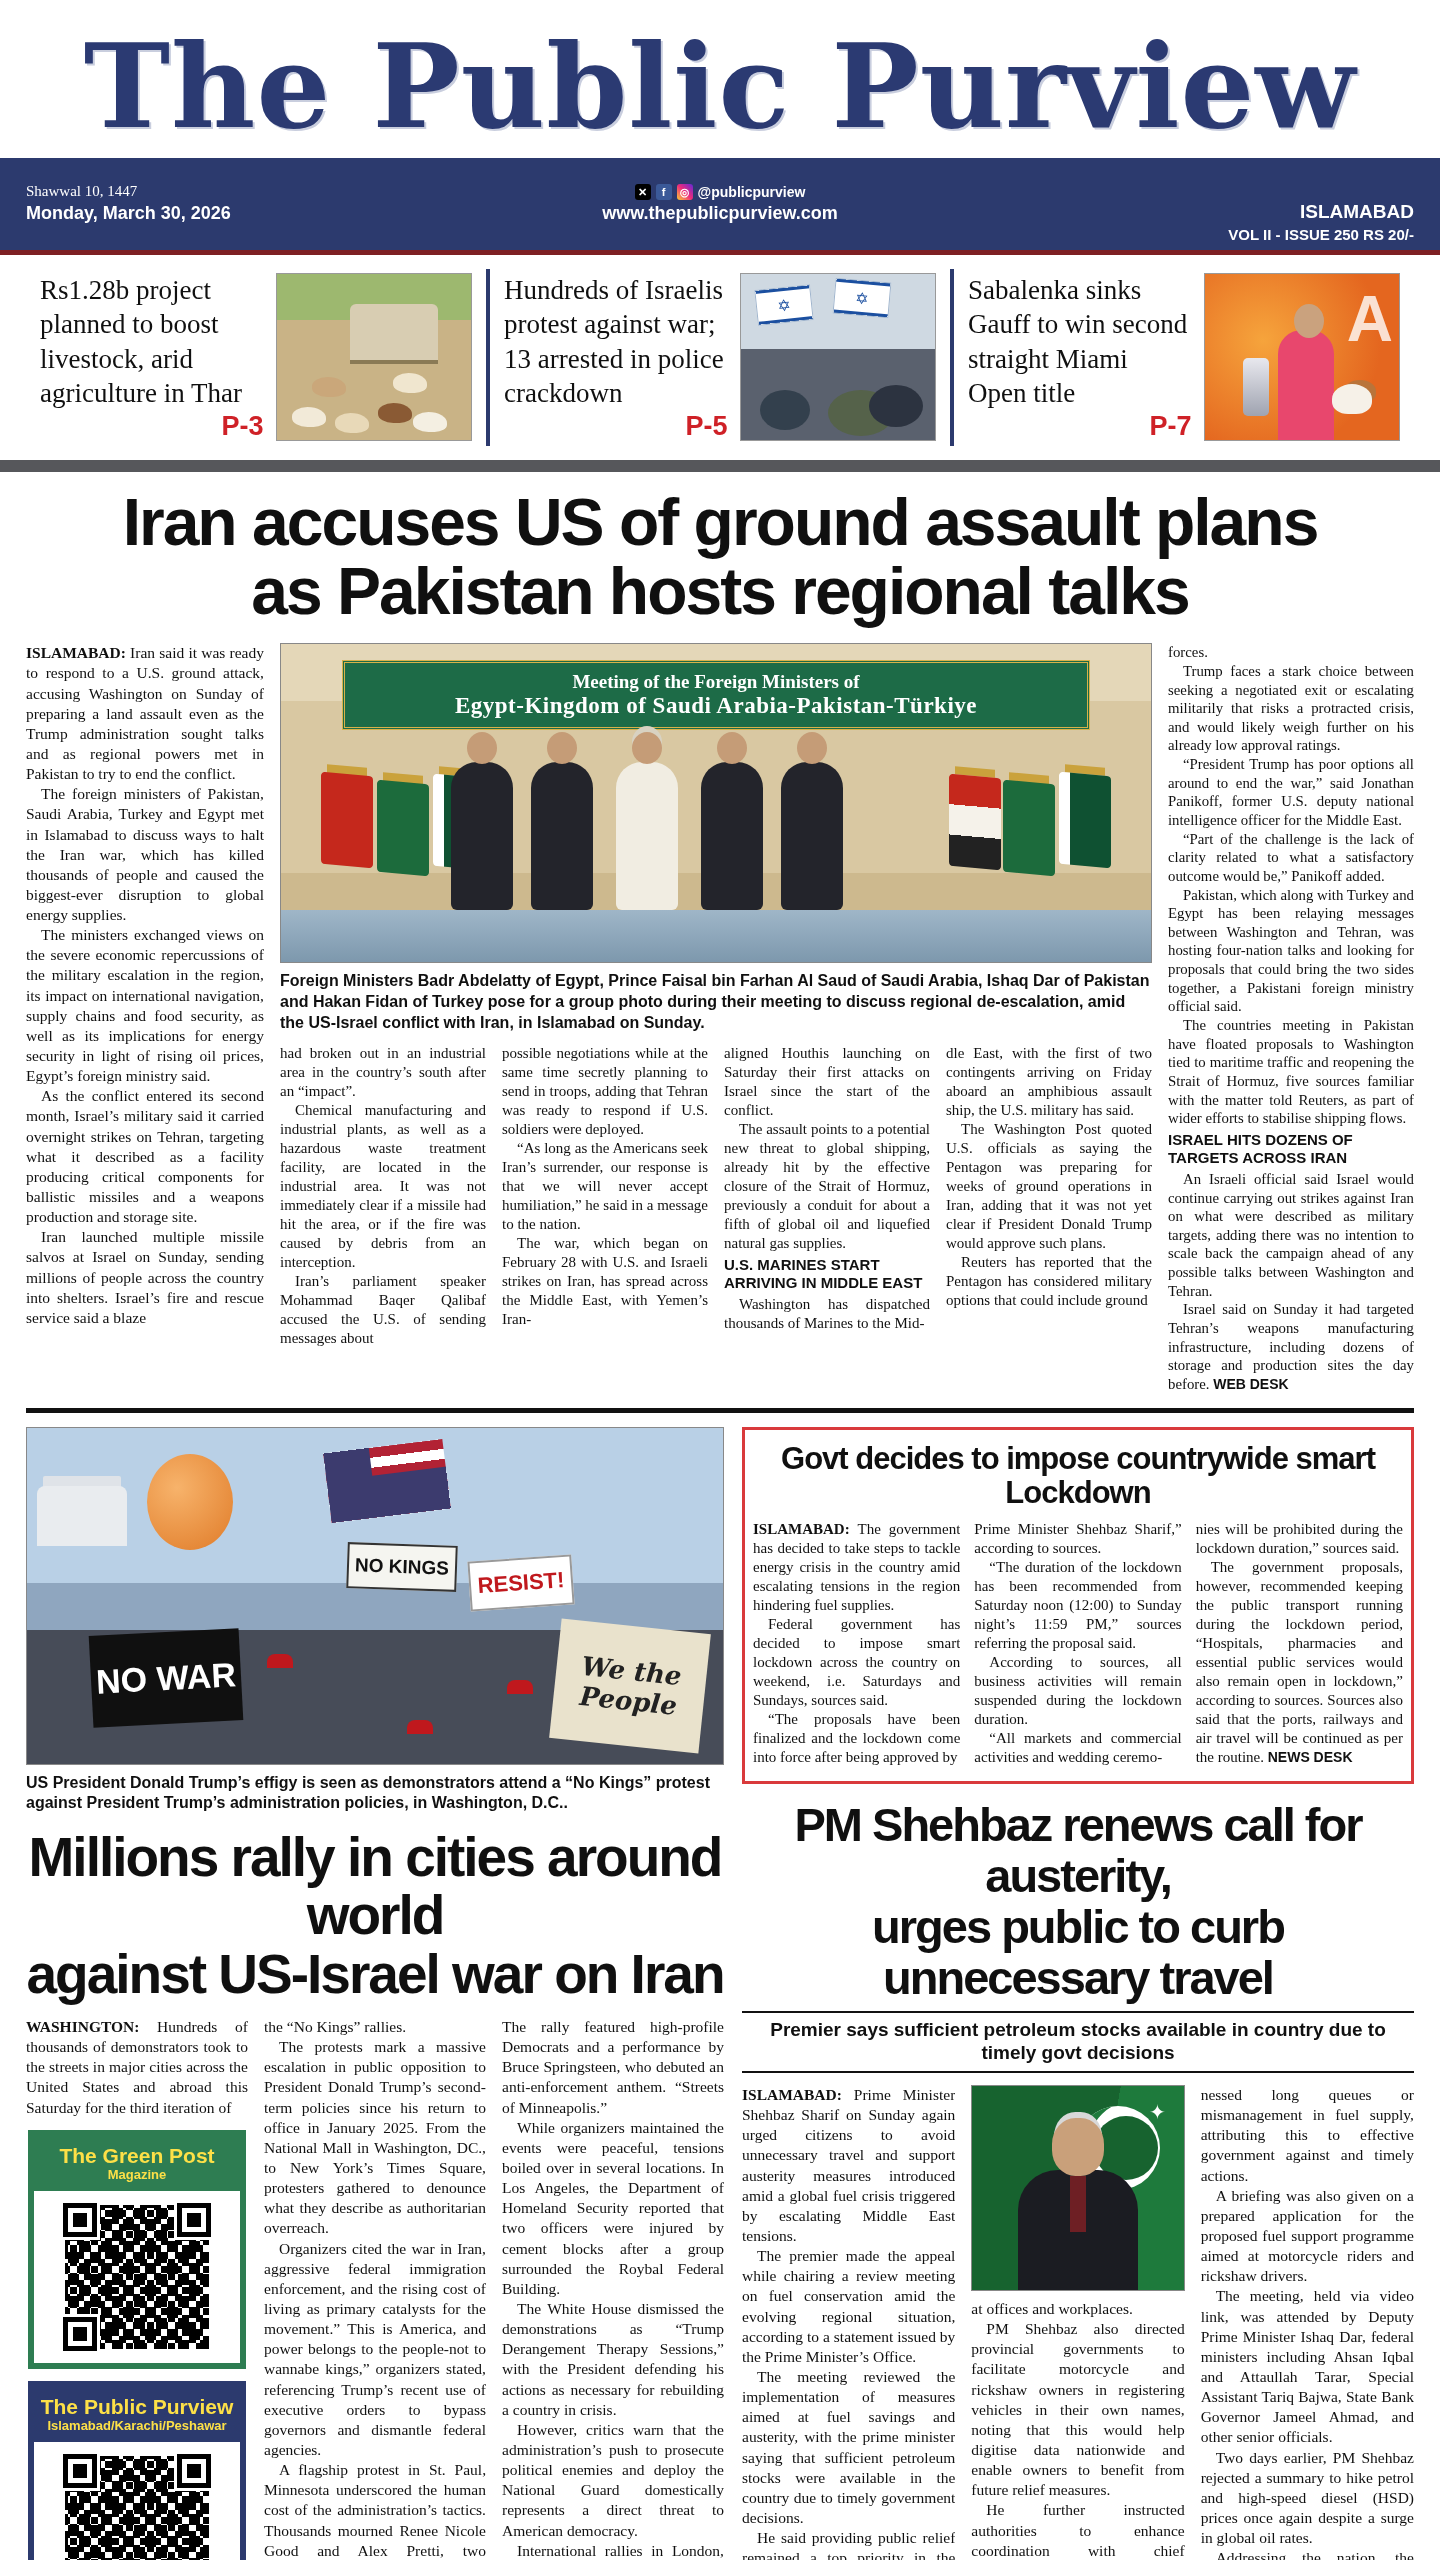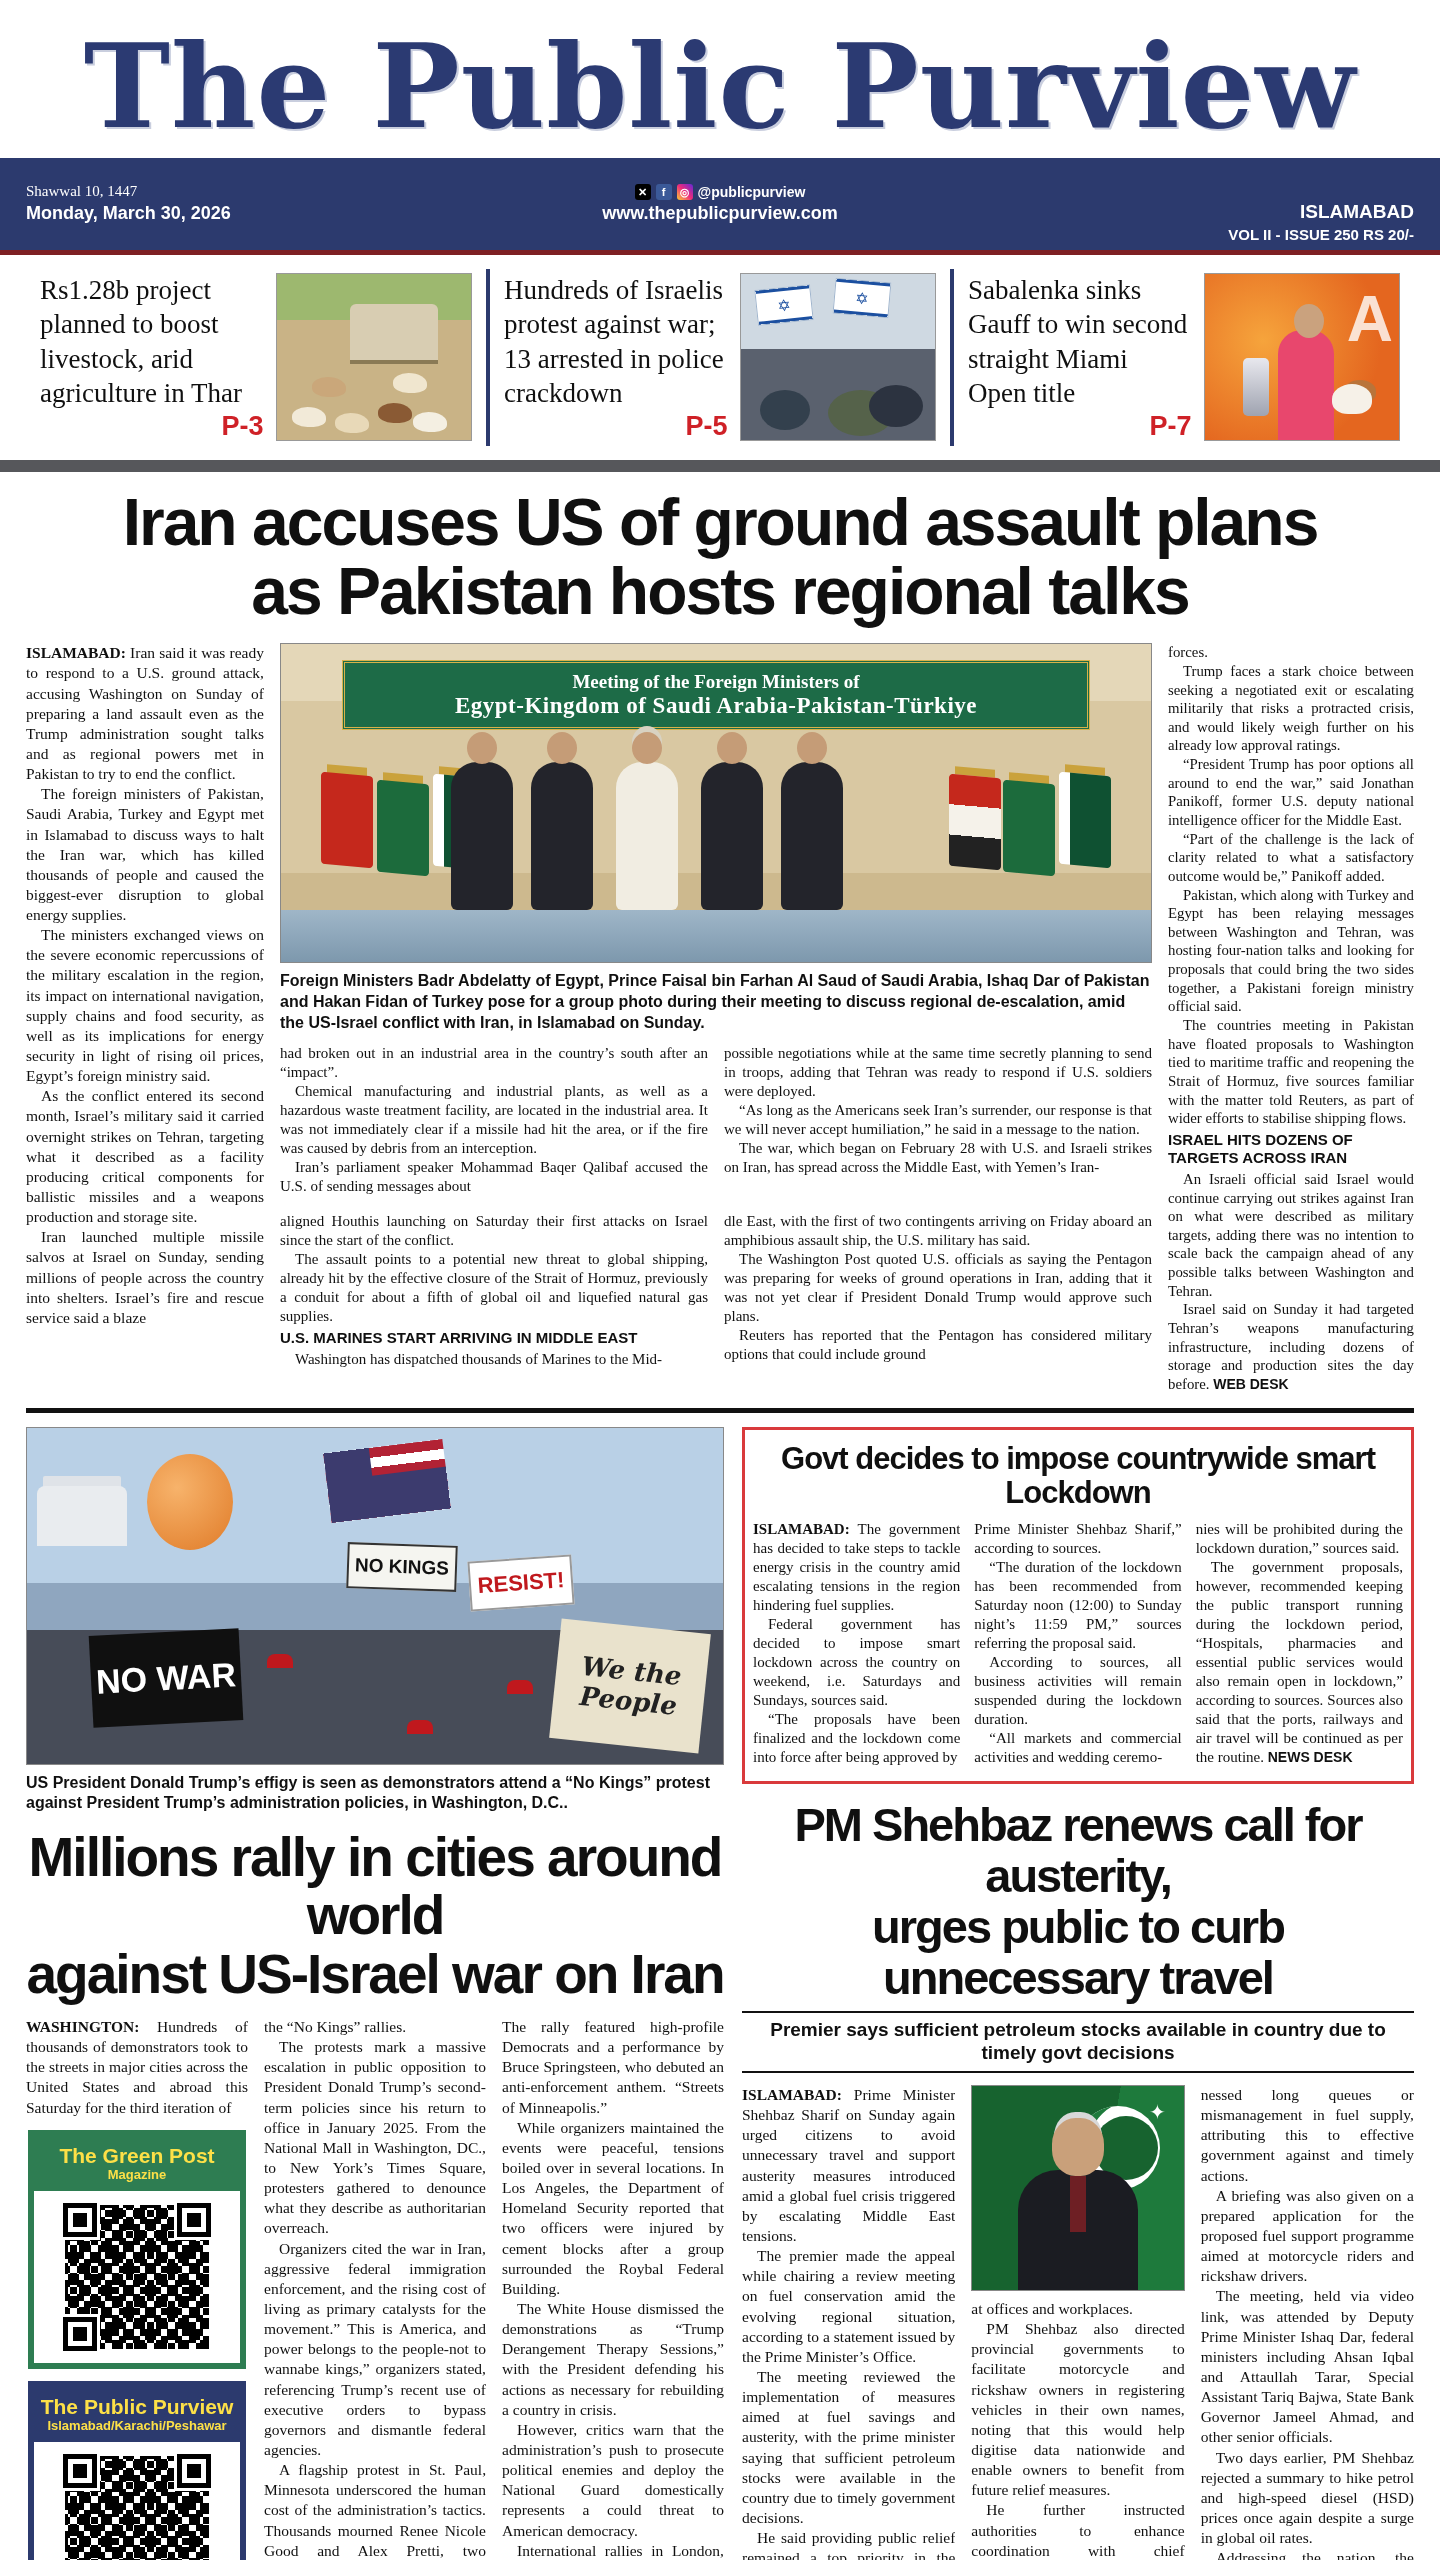--- a/index.html
+++ b/index.html
@@ -105,21 +105,21 @@
   .flag.egypt{background:linear-gradient(#c5281c 0 33%,#f5f2ea 33% 66%,#222 66%);}
   .fig{position:absolute;bottom:52px;width:62px;height:148px;background:#23242b;
     border-radius:26px 26px 6px 6px;}
   .fig::before{content:"";position:absolute;top:-30px;left:16px;width:30px;height:32px;
     background:#c59c77;border-radius:50%;}
   .fig.white{background:#f1ede2;}
   .fig.white::before{box-shadow:0 -6px 0 0 #d8d2c2;}
   .fm-table{position:absolute;bottom:0;width:100%;height:52px;
     background:linear-gradient(#9fb6c8,#7d98ad);}
   .caption{font:bold 16px/1.3 "Liberation Sans",sans-serif;margin:8px 0 10px;}
-  .lead-cols{display:grid;grid-template-columns:repeat(2,1fr);gap:16px;}
+  .lead-cols{display:grid;grid-template-columns:repeat(4,1fr);gap:16px;}
   .lead-cols .story-col{max-height:306px;}
   .lead-cols .para{font-size:15px;line-height:1.27;}
   .black-rule{height:5px;background:#111;margin:14px 26px 0;}
 
   
   .zone{display:grid;grid-template-columns:698px 1fr;gap:18px;padding:14px 26px 30px;}
 
   .protest-photo{height:338px;border:1px solid #888;position:relative;overflow:hidden;
     background:linear-gradient(#b9d0e6 0 46%,#8fa6bf 46% 60%,#474c58 60%);}
   .capitol{position:absolute;left:10px;top:58px;width:90px;height:60px;background:#e9ecef;
@@ -388,21 +388,21 @@
         <div class="story-col">
             <p class="para">the “No Kings” rallies.</p>
             <p class="para">The protests mark a massive escalation in public opposition to President Donald Trump’s second-term policies since his return to office in January 2025. From the National Mall in Washington, DC., to New York’s Times Square, protesters gathered to denounce what they describe as authoritarian overreach.</p>
             <p class="para">Organizers cited the war in Iran, aggressive federal immigration enforcement, and the rising cost of living as primary catalysts for the movement.” This is America, and power belongs to the people-not to wannabe kings,” organizers stated, referencing Trump’s recent use of executive orders to bypass governors and dismantle federal agencies.</p>
             <p class="para">A flagship protest in St. Paul, Minnesota underscored the human cost of the administration’s tactics. Thousands mourned Renee Nicole Good and Alex Pretti, two American citizens killed by federal immigration agents in January.</p>
           </div>
         <div class="story-col">
             <p class="para">The rally featured high-profile Democrats and a performance by Bruce Springsteen, who debuted an anti-enforcement anthem. “Streets of Minneapolis.”</p>
             <p class="para">While organizers maintained the events were peaceful, tensions boiled over in several locations. In Los Angeles, the Department of Homeland Security reported that two officers were injured by cement blocks after a group surrounded the Roybal Federal Building.</p>
             <p class="para">The White House dismissed the demonstrations as “Trump Derangement Therapy Sessions,” with the President defending his actions as necessary for rebuilding a country in crisis.</p>
-            <p class="para">However, critics warn that the administration’s push to prosecute political enemies and deploy the National Guard domestically represents a could threat to American democracy.</p>
+            <p class="para">However, critics warn that the administration’s push to prosecute political enemies and deploy the National Guard domestically represents a direct threat to American democracy.</p>
             <p class="para">International rallies in London, Paris, and Lisbon echoed these concerns, with expats calling for the President’s impeachment. </p>
           </div>
       </div>
     </div>
 
     <div>
       <div class="lockdown">
         <h2>Govt decides to impose countrywide smart Lockdown</h2>
         <div class="lock-cols">
           <div class="story-col">

